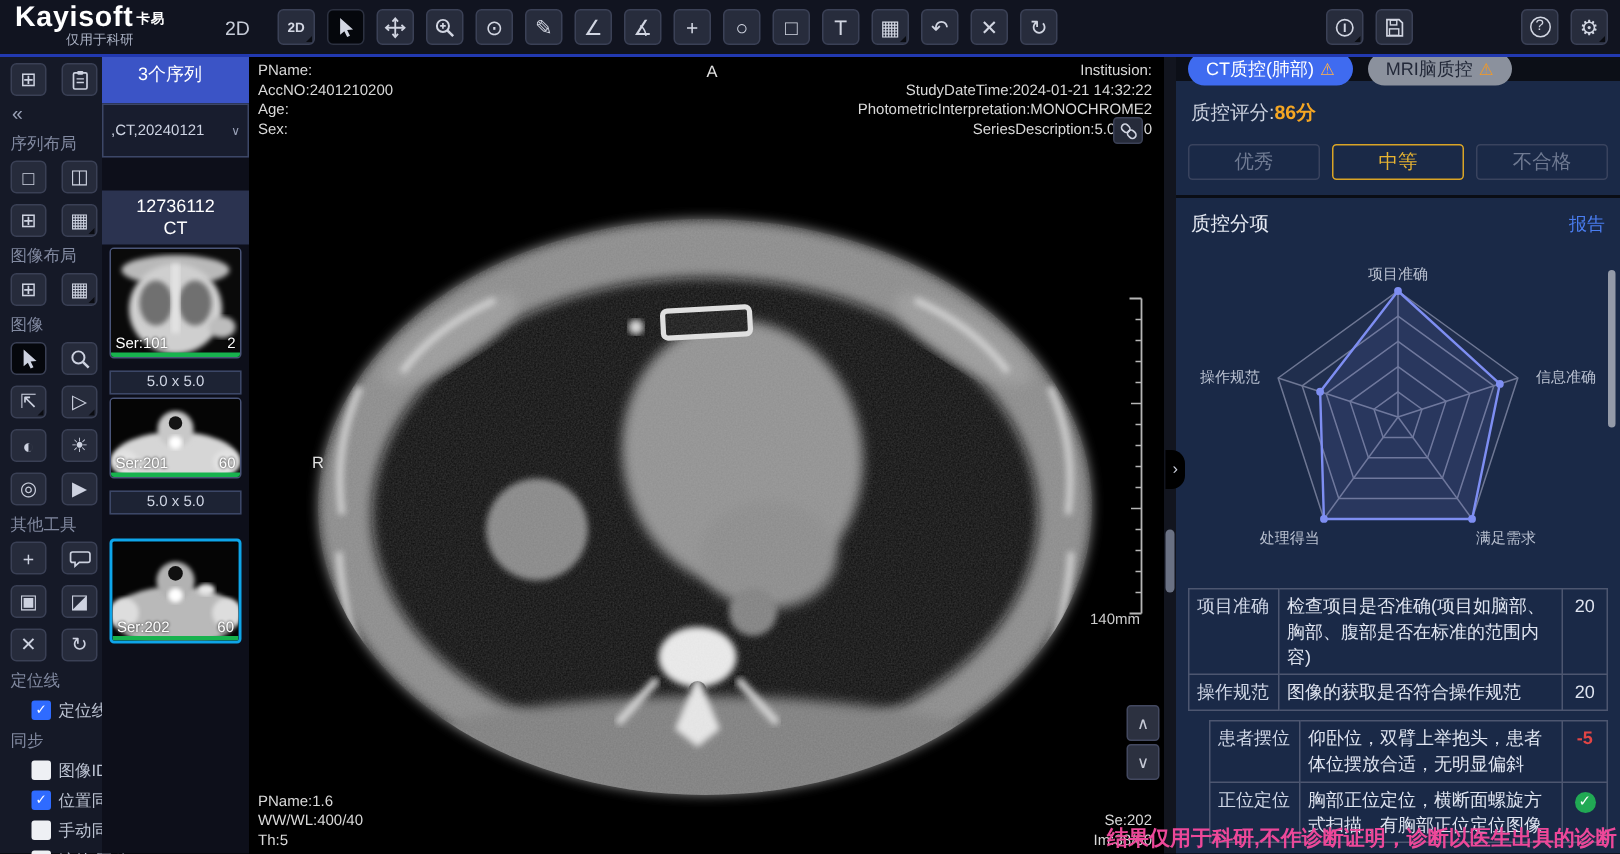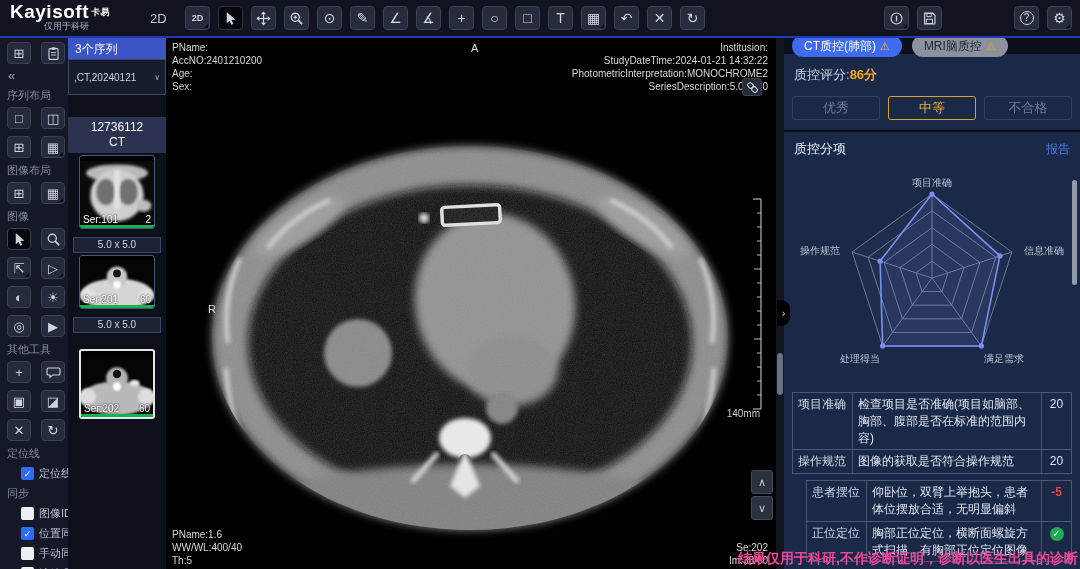--- a/index.html
+++ b/index.html
@@ -36,29 +36,29 @@
   .collapse{color:#98a0b5;font-size:13px;margin:2px 0 2px 1px;}
   .seclabel{font-size:11px;color:#8189a0;margin:5px 0 4px 0;}
   .icongrid{display:grid;grid-template-columns:24px 24px;gap:7px 10px;}
   .cbrow{display:flex;align-items:center;gap:5px;margin:5px 0 0 14px;}
   .cb{width:13px;height:13px;border-radius:2px;background:#eef0f4;display:inline-flex;align-items:center;justify-content:center;
      font-size:9px;color:#fff;flex:0 0 auto;}
   .cb.on{background:#2f6bff;}
   .cblabel{font-size:11px;color:#bcc3d2;white-space:nowrap;}
   
   .scol{position:absolute;left:68px;top:38px;width:98px;bottom:0;background:#0d0f1a;z-index:20;}
-  .shead{background:#3b54c6;color:#fff;font-size:12px;padding:3px 7px;height:21px;}
+  .shead{background:#3b54c6;color:#fff;font-size:12px;padding:3px 24px;height:31px;}
   .sdrop{height:36px;background:#181d2e;border:1px solid #3c4767;display:flex;align-items:center;
     padding:0 5px;color:#ced4e3;font-size:10px;justify-content:space-between;}
   .sdrop .chev{font-size:8px;color:#9aa2b8;}
   .ghead{background:#2b3350;color:#fff;font-size:12px;text-align:center;line-height:15px;padding:3px 0;margin-top:22px;}
   .capbar{width:88px;margin:8px auto 0;background:#1d2334;border:1px solid #3c4767;color:#cfd5e4;
     font-size:10px;text-align:center;height:16px;line-height:14px;}
-  .thumb{width:76px;margin:2px auto 0;border:1px solid #4a5578;border-radius:3px;background:#000;position:relative;overflow:hidden;text-decoration:underline;}
-  .thumb.selected{border:2px solid #e5e5e5;margin-top:16px;}
+  .thumb{width:88px;margin:2px auto 0;border:1px solid #4a5578;border-radius:3px;background:#000;position:relative;overflow:hidden;text-decoration:underline;}
+  .thumb.selected{border:2px solid #0ea5e9;margin-top:16px;}
   .thumb svg{display:block;width:100%;}
   .tfoot{position:absolute;left:0;right:0;bottom:3px;display:flex;justify-content:space-between;
     padding:0 3px;color:#fff;font-size:10px;text-shadow:0 0 2px #000;}
   .gbar{position:absolute;left:0;right:0;bottom:0;height:3px;background:#17b24e;}
   
   .viewer{position:absolute;left:166px;top:38px;width:610px;bottom:0;background:#000;z-index:10;}
   .ovl{position:absolute;color:#d9d9d9;font-size:10px;line-height:13px;}
   .tl{left:6px;top:3px;}
   .tr{right:8px;top:3px;text-align:right;}
   .bl{left:6px;bottom:2px;}

